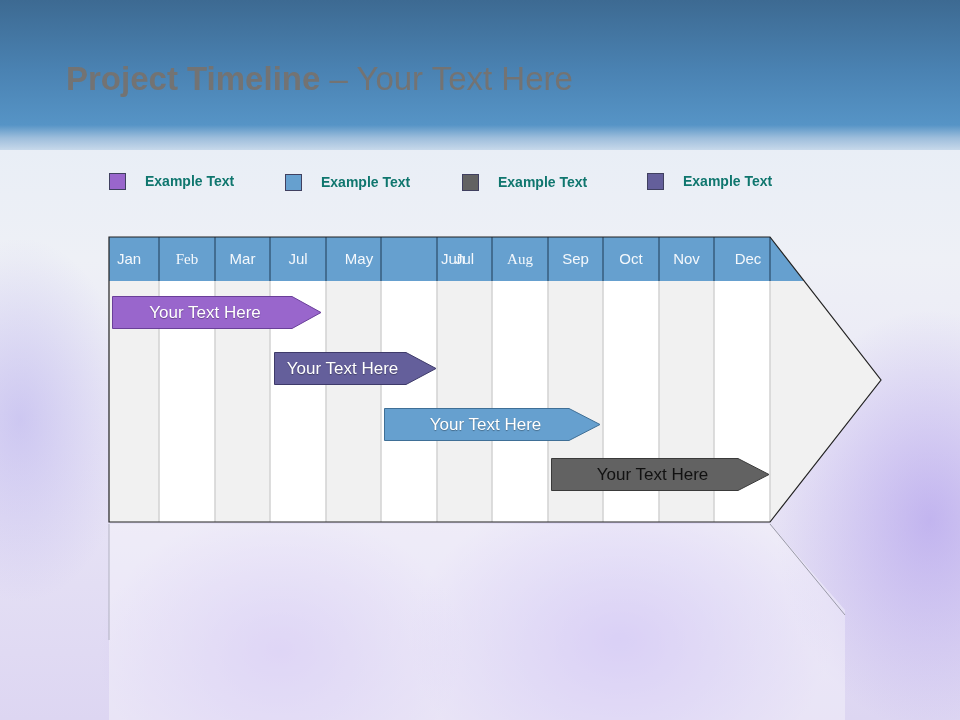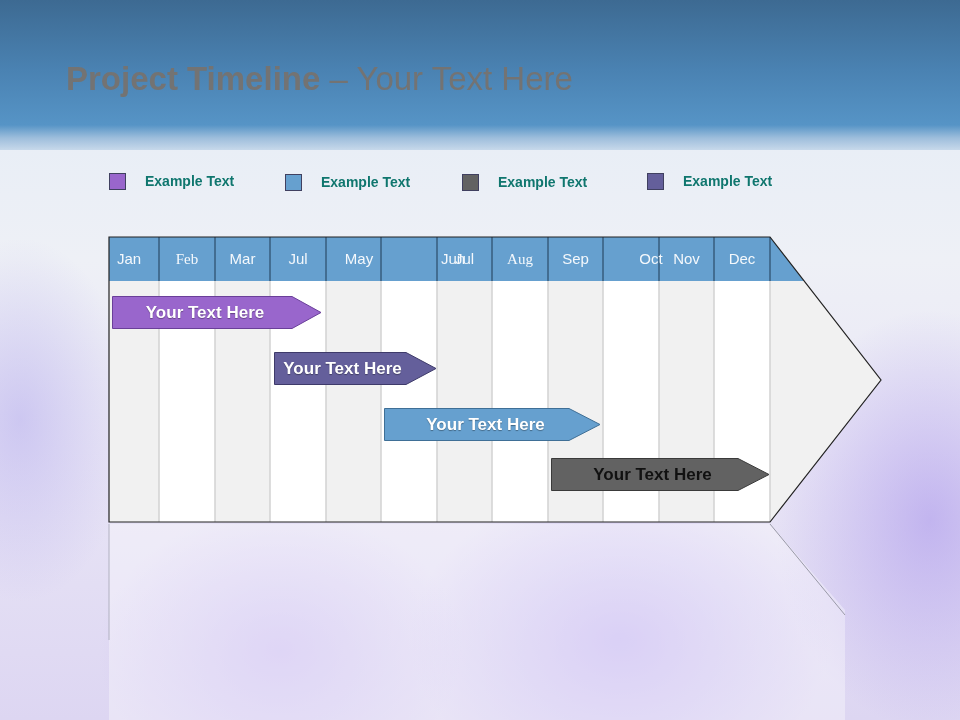--- a/index.html
+++ b/index.html
@@ -15,21 +15,21 @@
   .header { position:absolute; left:0; top:0; width:960px; height:150px;
     background: linear-gradient(180deg, #3d6a92 0px, #4a82b2 70px, #5694c6 125px, #9ebedc 138px, rgba(220,232,244,0) 160px); }
   .title { position:absolute; left:66px; top:60px; font-size:33px; color:#737373; white-space:nowrap; }
   .title b { font-weight:bold; }
   .legend-item { position:absolute; top:171px; height:20px; display:flex; align-items:center; }
   .swatch { width:17px; height:17px; border:1px solid #404060; box-sizing:border-box; margin-right:19px; }
   .legend-label { font-size:14px; font-weight:bold; color:#0f766e; }
   .chart { position:absolute; left:0; top:0; width:960px; height:720px; }
   .month { position:absolute; top:237px; height:44px; line-height:44px; text-align:center; font-size:15px; color:#f4f8fc; }
   .task { position:absolute; height:33px; color:#fff; font-size:17px; line-height:33px; display:flex; align-items:center; justify-content:center; text-shadow:0 1px 1px rgba(0,0,0,0.35); }
-  .task-label { position:relative; z-index:2;font-weight:bold; }
+  .task-label { position:relative; z-index:2; }
   .task svg { position:absolute; left:0; top:0; }
 </style>
 </head>
 <body>
 
 <div class="header"></div>
 <div class="title"><b>Project Timeline</b><span> – Your Text Here</span></div>
 
 <div class="legend-item" style="left:109px;">
   <div class="swatch" style="background:#9966cc;"></div>
@@ -100,23 +100,23 @@
 
 <div class="month" style="left:109px; width:40px;">Jan</div>
 <div class="month" style="left:159px; width:56px;font-family:Liberation Serif, serif;">Feb</div>
 <div class="month" style="left:215px; width:55px;">Mar</div>
 <div class="month" style="left:270px; width:56px;">Jul</div>
 <div class="month" style="left:326px; width:66px;">May</div>
 <div class="month" style="left:381px; width:56px;margin-left:44px;">Jun</div>
 <div class="month" style="left:437px; width:55px;">Jul</div>
 <div class="month" style="left:492px; width:56px;font-family:Liberation Serif, serif;">Aug</div>
 <div class="month" style="left:548px; width:55px;">Sep</div>
-<div class="month" style="left:603px; width:56px;padding-left:20px;">Oct</div>
+<div class="month" style="left:603px; width:56px;">Oct</div>
 <div class="month" style="left:659px; width:55px;">Nov</div>
-<div class="month" style="left:714px; width:56px;">Dec</div>
+<div class="month" style="left:714px; width:56px;padding-left:6px;">Dec</div>
 
 <div class="task" style="left:112px; top:296px; width:210px;">
   <svg width="210" height="33">
       <polygon points="0.5,0.5 180,0.5 209,16.5 180,32.5 0.5,32.5" fill="#9966cc" stroke="#6a3f99" stroke-width="1"></polygon>
     </svg>
   <span class="task-label" style="margin-right:24px;">Your  Text Here</span>
 </div>
 <div class="task" style="left:274px; top:352px; width:163px;">
   <svg width="163" height="33">
       <polygon points="0.5,0.5 132,0.5 162,16.5 132,32.5 0.5,32.5" fill="#645f9b" stroke="#3e3a6a" stroke-width="1"></polygon>

